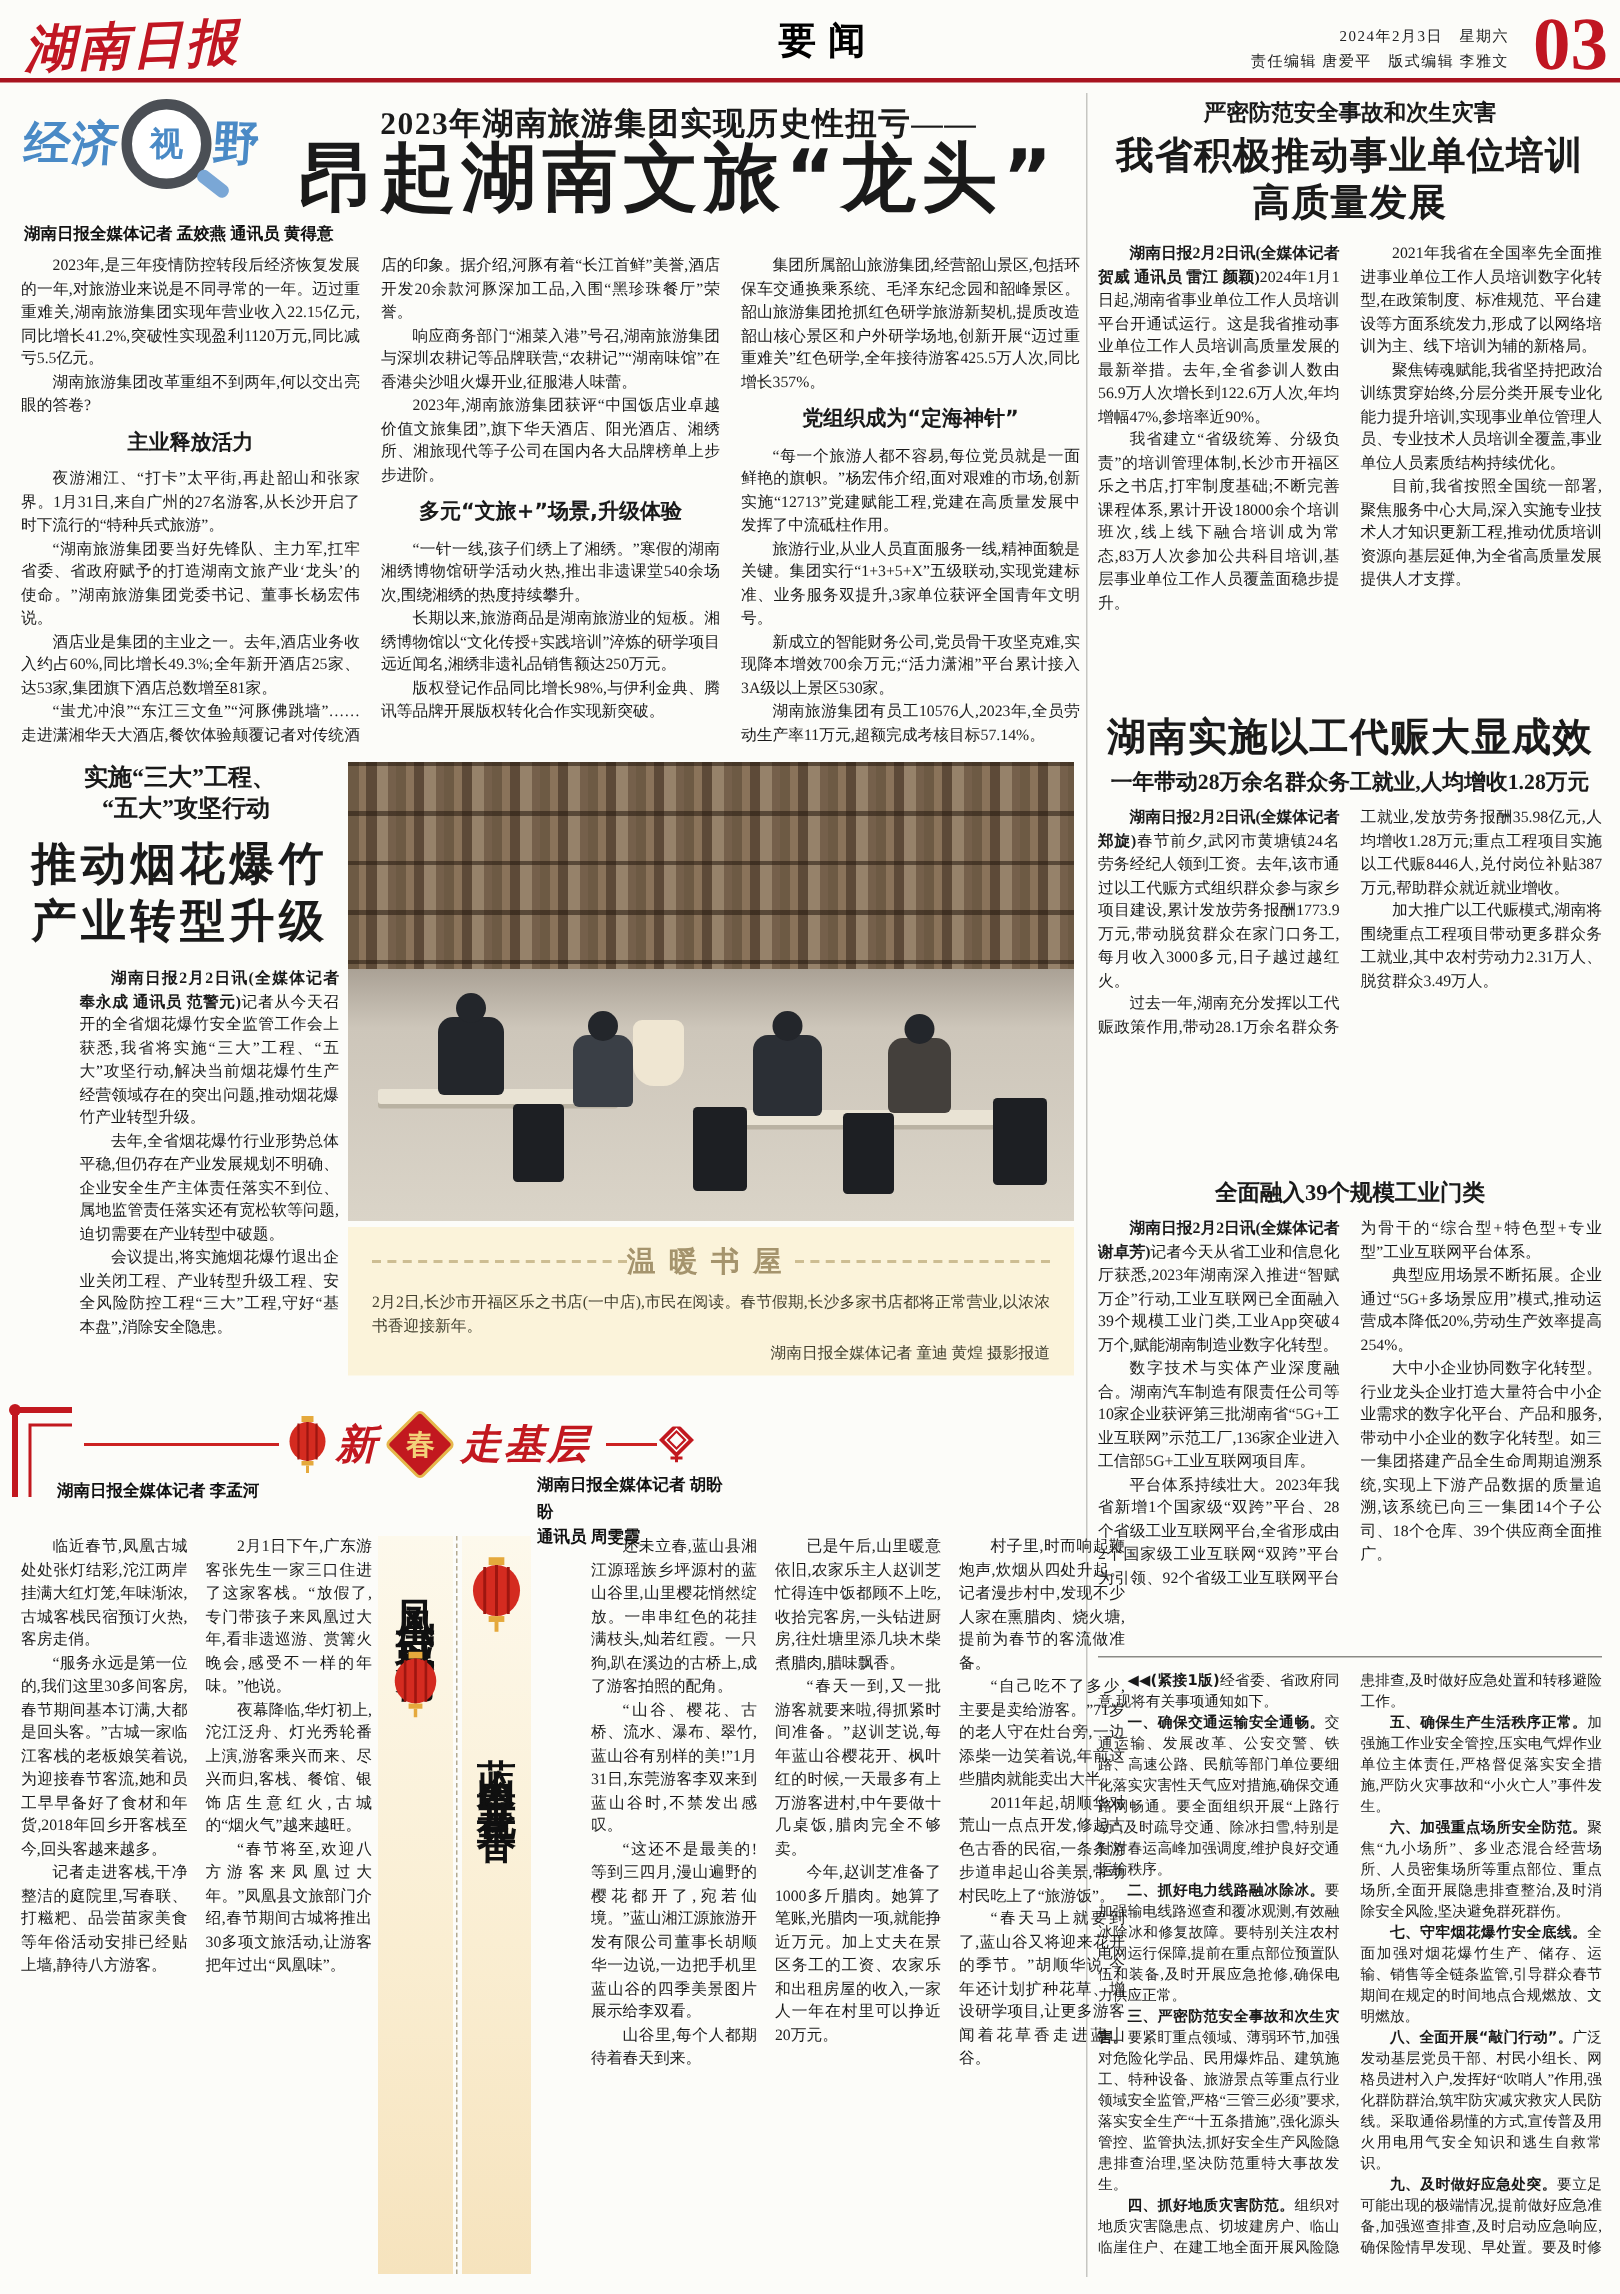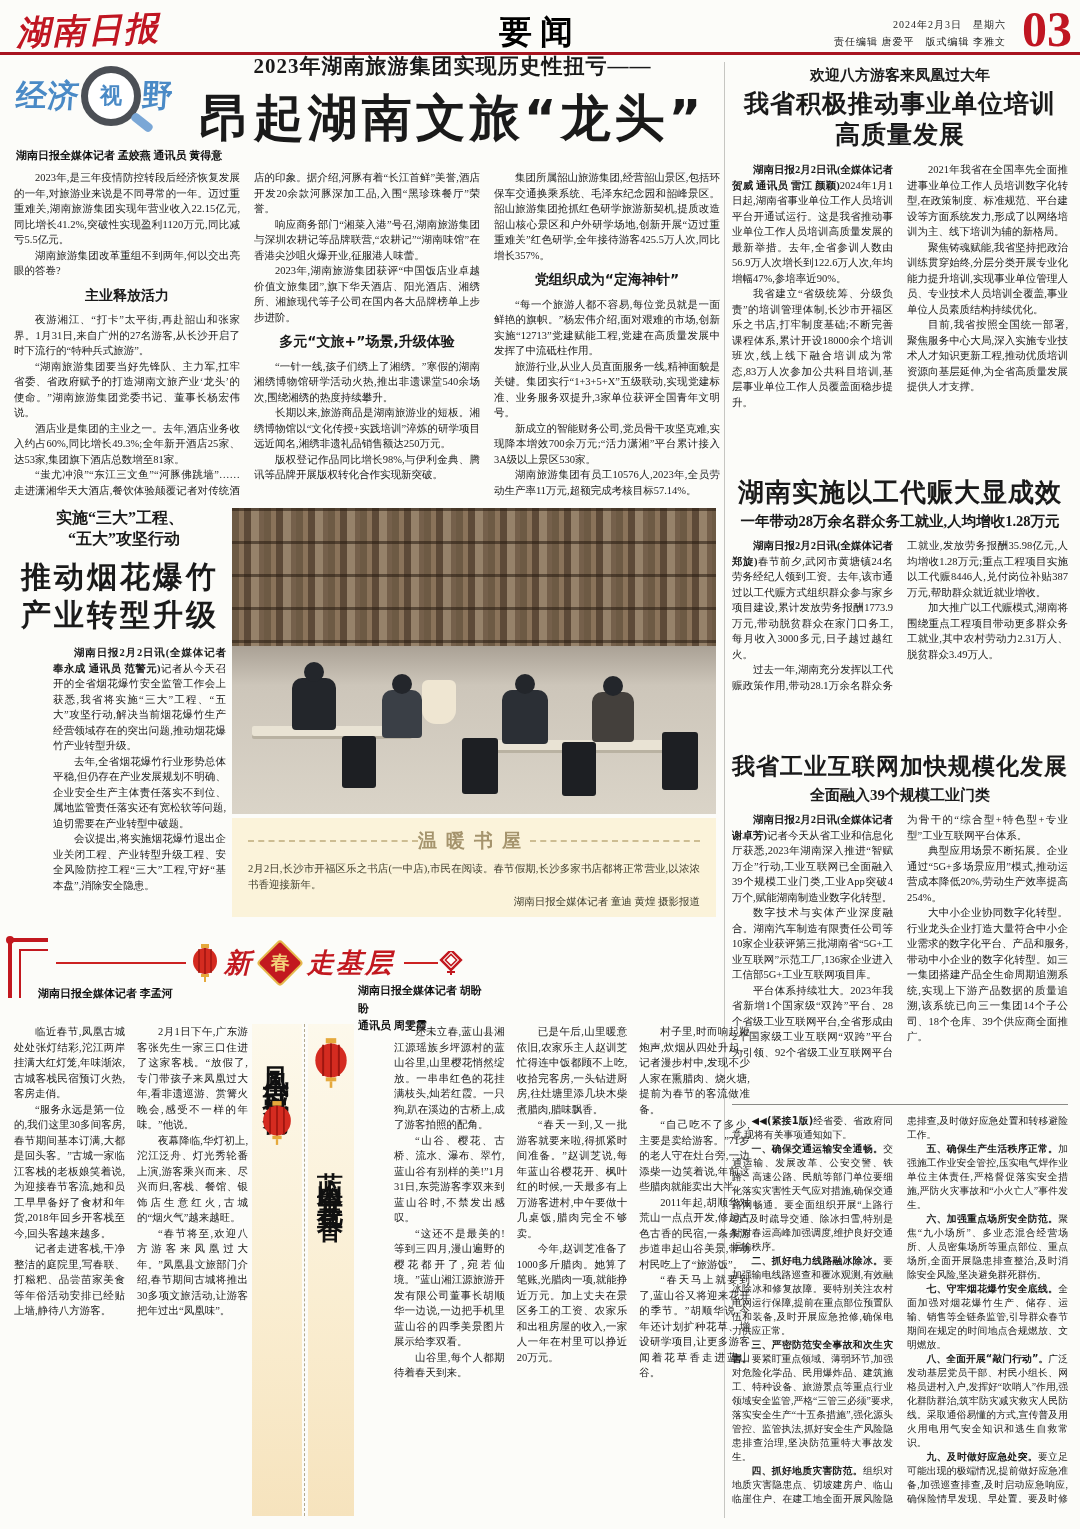--- a/index.html
+++ b/index.html
@@ -3,21 +3,21 @@
 <meta charset="utf-8">
 <style>
   html,body{margin:0;padding:0;background:#e8e8e4;}
   .page{position:relative;width:1080px;height:1529px;margin:0 auto;background:#fcfcf9;
         font-family:"Liberation Serif","DejaVu Serif",serif;color:#1a1a1a;overflow:hidden;}
   .abs{position:absolute;}
   
   .paper-logo{font-family:"DejaVu Serif",serif;font-style:italic;font-weight:900;
               font-size:34px;color:#c01622;transform:rotate(-2deg);letter-spacing:2px;}
   .section-title{font-family:"DejaVu Sans","Liberation Sans",sans-serif;font-weight:900;
-                 font-size:33px;letter-spacing:8px;color:#000;}
+                 font-size:25px;letter-spacing:8px;color:#000;margin-left:12px;}
   .issue-info{font-size:10px;color:#222;text-align:right;line-height:1.7;letter-spacing:1px;}
   .page-no{font-family:"Liberation Serif",serif;font-weight:700;font-size:50px;color:#c01622;line-height:1;}
   .header-rule{height:3px;background:#a81420;}
   .thin-vrule{width:1px;background:#c6c6c2;}
   
   .kicker{font-weight:700;font-size:21px;text-align:center;letter-spacing:1px;}
   .big-title{font-family:"DejaVu Sans","Liberation Sans",sans-serif;font-weight:900;
              font-size:50px;text-align:center;letter-spacing:4px;line-height:1.05;}
   .h-sans{font-family:"DejaVu Sans","Liberation Sans",sans-serif;font-weight:900;text-align:center;line-height:1.25;}
   .h-serif{font-weight:700;text-align:center;}
@@ -96,21 +96,21 @@
 
   <div class="abs jingji" style="left:16px;top:66px;">
     <span class="txt">经济</span>
     <span class="glass">
       <span>视</span>
       <span class="handle"></span>
     </span>
     <span class="txt">野</span>
   </div>
 
-  <div class="abs kicker" style="left:180px;top:52px;width:545px;">2023年湖南旅游集团实现历史性扭亏——</div>
+  <div class="abs kicker" style="left:180px;top:68px;width:545px;">2023年湖南旅游集团实现历史性扭亏——</div>
   <div class="abs big-title" style="left:180px;top:92px;width:545px;">昂起湖南文旅“龙头”</div>
   <div class="abs byline" style="left:16px;top:148px;width:320px;">湖南日报全媒体记者 孟姣燕 通讯员 黄得意</div>
   <div class="abs cols c3" style="left:14px;top:170px;width:706px;height:334px;">
       <p>2023年,是三年疫情防控转段后经济恢复发展的一年,对旅游业来说是不同寻常的一年。迈过重重难关,湖南旅游集团实现年营业收入22.15亿元,同比增长41.2%,突破性实现盈利1120万元,同比减亏5.5亿元。</p>
       <p>湖南旅游集团改革重组不到两年,何以交出亮眼的答卷?</p>
       <h4 class="sub-head">主业释放活力</h4>
       <p>夜游湘江、“打卡”太平街,再赴韶山和张家界。1月31日,来自广州的27名游客,从长沙开启了时下流行的“特种兵式旅游”。</p>
       <p>“湖南旅游集团要当好先锋队、主力军,扛牢省委、省政府赋予的打造湖南文旅产业‘龙头’的使命。”湖南旅游集团党委书记、董事长杨宏伟说。</p>
       <p>酒店业是集团的主业之一。去年,酒店业务收入约占60%,同比增长49.3%;全年新开酒店25家、达53家,集团旗下酒店总数增至81家。</p>
       <p>“蚩尤冲浪”“东江三文鱼”“河豚佛跳墙”……走进潇湘华天大酒店,餐饮体验颠覆记者对传统酒店的印象。据介绍,河豚有着“长江首鲜”美誉,酒店开发20余款河豚深加工品,入围“黑珍珠餐厅”荣誉。</p>
@@ -159,42 +159,41 @@
   <div class="abs caption-panel" style="left:232px;top:818px;width:452px;">
     <div class="caption-head">
       <span class="dash-line"></span>
       <span class="caption-title">温暖书屋</span>
       <span class="dash-line"></span>
     </div>
     <div class="caption-text">2月2日,长沙市开福区乐之书店(一中店),市民在阅读。春节假期,长沙多家书店都将正常营业,以浓浓书香迎接新年。</div>
     <div class="caption-credit">湖南日报全媒体记者 童迪 黄煌 摄影报道</div>
   </div>
 
-  <div class="abs h-serif" style="left:732px;top:66px;width:336px;font-size:15px;">欢迎八方游客来凤凰过大年</div>
+  <div class="abs h-serif" style="left:732px;top:66px;width:336px;font-size:15px;">严密防范安全事故和次生灾害</div>
   <div class="abs h-sans" style="left:732px;top:88px;width:336px;font-size:25px;letter-spacing:1px;">
     <div>我省积极推动事业单位培训</div>
     <div>高质量发展</div>
   </div>
   <div class="abs cols c2" style="left:732px;top:162px;width:336px;height:302px;">
       <p><b>湖南日报2月2日讯(全媒体记者 贺威 通讯员 雷江 颜颖)</b>2024年1月1日起,湖南省事业单位工作人员培训平台开通试运行。这是我省推动事业单位工作人员培训高质量发展的最新举措。去年,全省参训人数由56.9万人次增长到122.6万人次,年均增幅47%,参培率近90%。</p>
       <p>我省建立“省级统筹、分级负责”的培训管理体制,长沙市开福区乐之书店,打牢制度基础;不断完善课程体系,累计开设18000余个培训班次,线上线下融合培训成为常态,83万人次参加公共科目培训,基层事业单位工作人员覆盖面稳步提升。</p>
       <p>2021年我省在全国率先全面推进事业单位工作人员培训数字化转型,在政策制度、标准规范、平台建设等方面系统发力,形成了以网络培训为主、线下培训为辅的新格局。</p>
       <p>聚焦铸魂赋能,我省坚持把政治训练贯穿始终,分层分类开展专业化能力提升培训,实现事业单位管理人员、专业技术人员培训全覆盖,事业单位人员素质结构持续优化。</p>
       <p>目前,我省按照全国统一部署,聚焦服务中心大局,深入实施专业技术人才知识更新工程,推动优质培训资源向基层延伸,为全省高质量发展提供人才支撑。</p>
     </div>
 
   <div class="abs h-sans" style="left:732px;top:476px;width:336px;font-size:26px;letter-spacing:1px;">湖南实施以工代赈大显成效</div>
   <div class="abs sub-title" style="left:732px;top:512px;width:336px;font-size:14.5px;">一年带动28万余名群众务工就业,人均增收1.28万元</div>
   <div class="abs cols c2" style="left:732px;top:538px;width:336px;height:202px;">
       <p><b>湖南日报2月2日讯(全媒体记者 郑旋)</b>春节前夕,武冈市黄塘镇24名劳务经纪人领到工资。去年,该市通过以工代赈方式组织群众参与家乡项目建设,累计发放劳务报酬1773.9万元,带动脱贫群众在家门口务工,每月收入3000多元,日子越过越红火。</p>
       <p>过去一年,湖南充分发挥以工代赈政策作用,带动28.1万余名群众务工就业,发放劳务报酬35.98亿元,人均增收1.28万元;重点工程项目实施以工代赈8446人,兑付岗位补贴387万元,帮助群众就近就业增收。</p>
       <p>加大推广以工代赈模式,湖南将围绕重点工程项目带动更多群众务工就业,其中农村劳动力2.31万人、脱贫群众3.49万人。</p>
     </div>
 
-  <div class="abs h-sans" style="left:732px;top:752px;width:336px;font-size:23px;letter-spacing:1px;">我省工业互联网加快规模化发展</div>
   <div class="abs sub-title" style="left:732px;top:786px;width:336px;font-size:15px;">全面融入39个规模工业门类</div>
   <div class="abs cols c2" style="left:732px;top:812px;width:336px;height:284px;">
       <p><b>湖南日报2月2日讯(全媒体记者 谢卓芳)</b>记者今天从省工业和信息化厅获悉,2023年湖南深入推进“智赋万企”行动,工业互联网已全面融入39个规模工业门类,工业App突破4万个,赋能湖南制造业数字化转型。</p>
       <p>数字技术与实体产业深度融合。湖南汽车制造有限责任公司等10家企业获评第三批湖南省“5G+工业互联网”示范工厂,136家企业进入工信部5G+工业互联网项目库。</p>
       <p>平台体系持续壮大。2023年我省新增1个国家级“双跨”平台、28个省级工业互联网平台,全省形成由2个国家级工业互联网“双跨”平台为引领、92个省级工业互联网平台为骨干的“综合型+特色型+专业型”工业互联网平台体系。</p>
       <p>典型应用场景不断拓展。企业通过“5G+多场景应用”模式,推动运营成本降低20%,劳动生产效率提高254%。</p>
       <p>大中小企业协同数字化转型。行业龙头企业打造大量符合中小企业需求的数字化平台、产品和服务,带动中小企业的数字化转型。如三一集团搭建产品全生命周期追溯系统,实现上下游产品数据的质量追溯,该系统已向三一集团14个子公司、18个仓库、39个供应商全面推广。</p>
     </div>
 
   <div class="abs divider-h" style="left:732px;top:1104px;width:336px;"></div>

